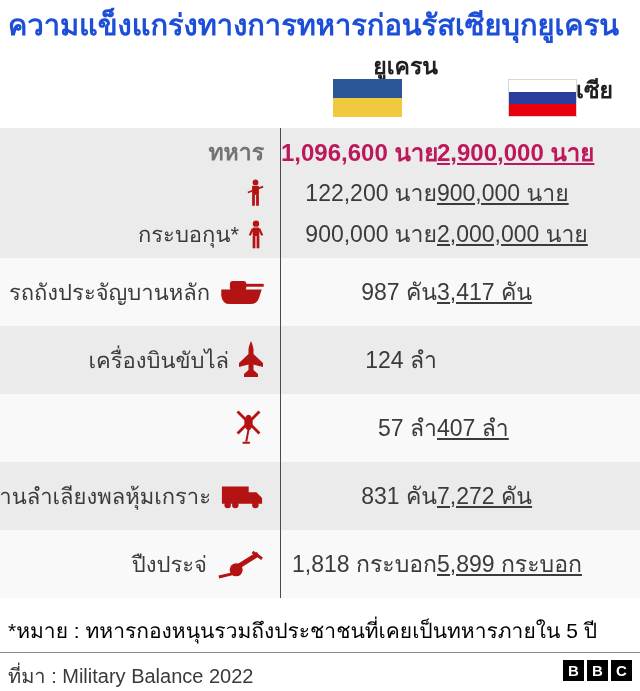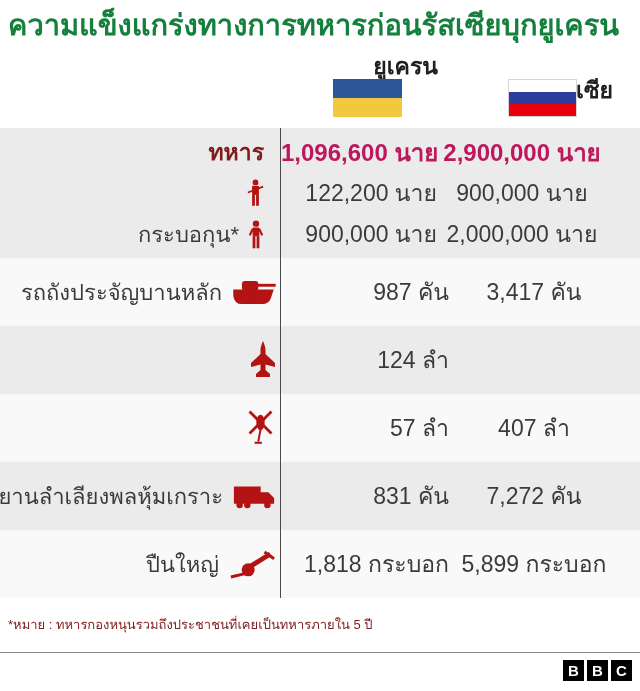--- a/index.html
+++ b/index.html
@@ -1,21 +1,21 @@
 <!DOCTYPE html>
 <html><head>
 <meta charset="utf-8">
 <style>
   * { margin:0; padding:0; box-sizing:border-box; }
   html,body { background:#ffffff; }
   body { font-family:"Liberation Sans","DejaVu Sans",sans-serif; }
   .canvas { position:relative; width:640px; height:691px; background:#ffffff; overflow:hidden; }
 
   .title { position:absolute; top:8px; left:8px; width:620px;
-           font-size:29px; font-weight:bold; color:#15803d; line-height:1.2; }
+           font-size:29px; font-weight:bold; color:#1d4ed8; line-height:1.2; }
 
   .col-head { position:absolute; top:48px; font-size:23px; font-weight:bold; color:#202020; text-align:right; width:140px; }
   .col-head.uk { left:298px; }
   .col-head.ru { left:473px;margin-top:24px; }
 
   .flag { position:absolute; top:79px; width:69px; height:38px; display:flex; flex-direction:column; }
   .flag.uk { left:333px; }
   .flag.ru { left:508px; border:1px solid #d6d6d6; }
   .flag.uk .s1 { flex:1; background:#2b5697; }
   .flag.uk .s2 { flex:1; background:#f0c93f; }
@@ -24,36 +24,36 @@
   .flag.ru .s3 { flex:1; background:#e8000d; }
 
   .table { position:absolute; top:128px; left:0; width:640px; height:470px; }
   .vline { position:absolute; left:280px; top:0; width:1px; height:470px; background:#4a4a4a; }
 
   .band-gray  { background:#ebebeb; }
   .band-light { background:#f9f9f9; }
 
   .section-troops { height:130px; display:flex; flex-direction:column; justify-content:center; padding:2px 0; }
   .srow { height:41px; display:flex; align-items:center; }
-  .vrow { height:68px; display:flex; align-items:center;padding-left:12px; }
+  .vrow { height:68px; display:flex; align-items:center; }
 
   .cell-label { width:281px; display:flex; justify-content:flex-end; align-items:center; gap:9px; padding-right:17px; }
   .cell-uk { width:156px; text-align:right; }
-  .cell-ru { width:170px; text-align:center; }
+  .cell-ru { width:170px; text-align:left;text-decoration:underline; }
 
   .label-text { font-size:22px; color:#3b3b3b; white-space:nowrap; }
   .val { font-size:23px; color:#3b3b3b; white-space:nowrap; }
-  .em .label-text, .label-text.em { color:#7f1d1d; font-weight:bold; font-size:23px; }
+  .em .label-text, .label-text.em { color:#737373; font-weight:bold; font-size:23px; }
   .val.em { color:#be185d; font-weight:bold; font-size:24px; }
 
   .icon svg { display:block; }
   .red-fill { fill:#b31312; }
   .red-stroke { stroke:#b31312; }
 
-  .footnote { position:absolute; top:614px; left:8px; width:620px; font-size:13px; color:#7f1d1d; }
+  .footnote { position:absolute; top:614px; left:8px; width:620px; font-size:21px; color:#000000; }
   .rule { position:absolute; top:652px; left:0; width:640px; height:1px; background:#8a8a8a; }
   .source { position:absolute; top:660px; left:8px; font-size:20px; color:#3a3a3a; }
   .bbc { position:absolute; top:660px; right:8px; display:flex; gap:3px; }
   .bbc .sq { width:21px; height:21px; background:#000; color:#fff; font-weight:bold;
              font-size:15px; display:flex; align-items:center; justify-content:center; }
 </style>
 </head>
 <body>
 
 <div class="canvas">
@@ -127,20 +127,21 @@
             <path class="red-fill" d="M2,11 H44 L41,20 Q39,26 32,26 H11 Q3,26 2,17 Z"></path>
           </svg>
         </span>
       </div>
       <div class="cell-uk val">987 คัน</div>
       <div class="cell-ru val">3,417 คัน</div>
     </div>
 
     <div class="vrow band-gray">
       <div class="cell-label">
+        <span class="label-text">เครื่องบินขับไล่</span>
         <span class="icon">
           <svg width="26" height="38" viewBox="0 0 26 38">
             <path class="red-fill" d="M13,0 C14,2 15,5 15.5,8 L15.5,13 L25,22 L25,26 L15.5,23.5 L15.5,29 L20,33 L20,36 L6,36 L6,33 L10.5,29 L10.5,23.5 L1,26 L1,22 L10.5,13 L10.5,8 C11,5 12,2 13,0 Z"></path>
           </svg>
         </span>
       </div>
       <div class="cell-uk val">124 ลำ</div>
     </div>
 
     <div class="vrow band-light">
@@ -170,39 +171,40 @@
             <circle class="red-fill" cx="37" cy="23.5" r="3.4"></circle>
           </svg>
         </span>
       </div>
       <div class="cell-uk val">831 คัน</div>
       <div class="cell-ru val">7,272 คัน</div>
     </div>
 
     <div class="vrow band-light">
       <div class="cell-label">
-        <span class="label-text">ปืนใหญ่</span>
+        <span class="label-text">ปืงประจ่</span>
         <span class="icon">
           <svg width="48" height="31" viewBox="0 0 50 32">
             <line class="red-stroke" x1="20" y1="20" x2="44" y2="5" stroke-width="5"></line>
             <line class="red-stroke" x1="38" y1="3" x2="48" y2="10" stroke-width="3"></line>
             <line class="red-stroke" x1="20" y1="25" x2="3" y2="29" stroke-width="3"></line>
             <circle class="red-fill" cx="21" cy="21.5" r="6.8"></circle>
           </svg>
         </span>
       </div>
       <div class="cell-uk val">1,818 กระบอก</div>
       <div class="cell-ru val">5,899 กระบอก</div>
     </div>
 
     <div class="vline"></div>
   </div>
 
   <div class="footnote">*หมาย : ทหารกองหนุนรวมถึงประชาชนที่เคยเป็นทหารภายใน 5 ปี</div>
   <div class="rule"></div>
+  <div class="source">ที่มา : Military Balance 2022</div>
 
   <div class="bbc">
     <div class="sq">B</div>
     <div class="sq">B</div>
     <div class="sq">C</div>
   </div>
 
 </div>
 
 </body></html>

